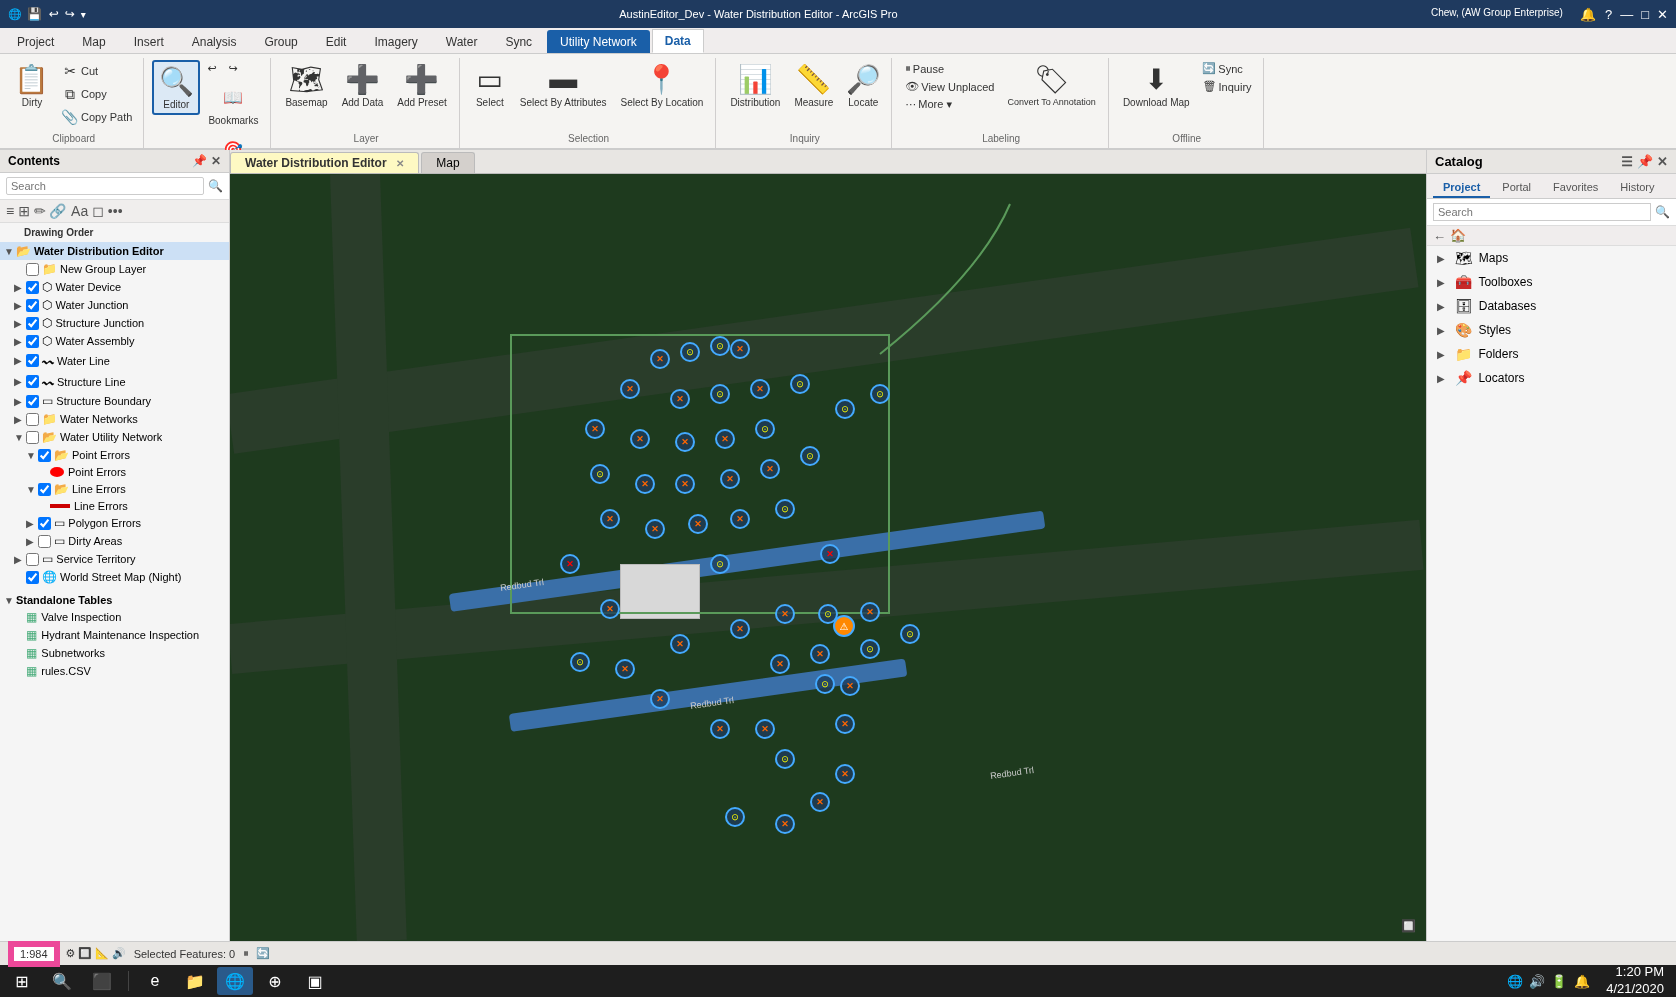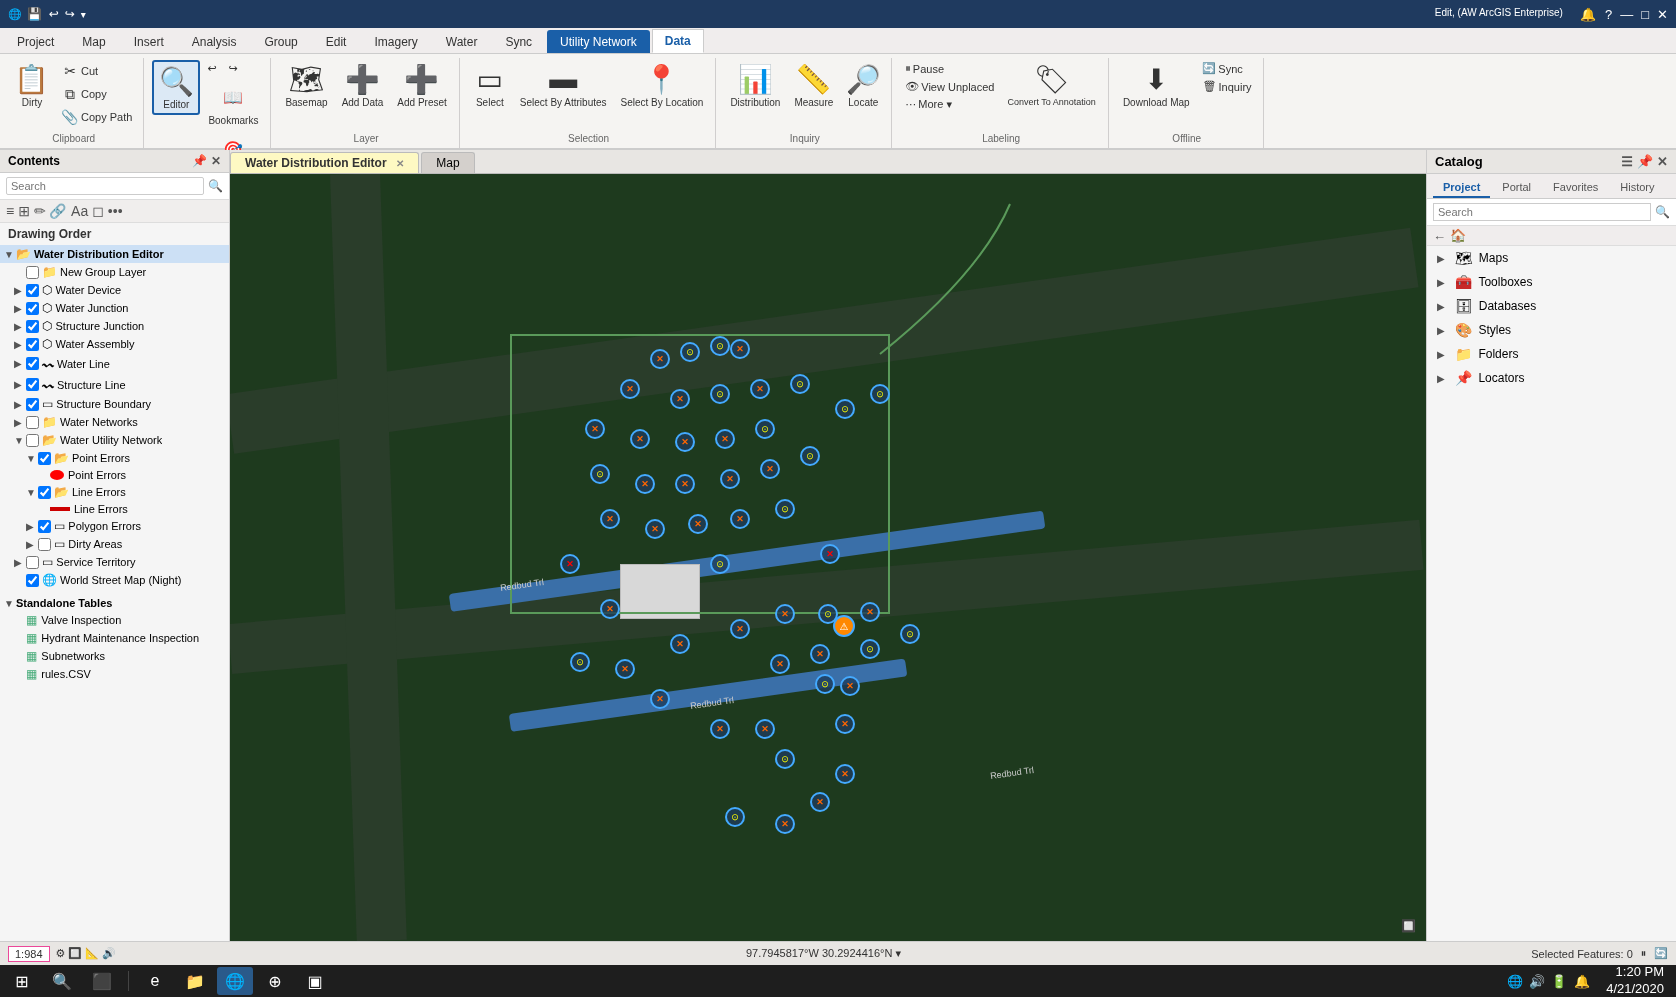--- a/index.html
+++ b/index.html
@@ -172,23 +172,23 @@
       border-bottom: 1px solid #ddd;
       background: #f0eeed;
     }
     #contents-toolbar span { font-size: 14px; cursor: pointer; color: #555; }
     #contents-list {
       flex: 1;
       overflow-y: auto;
       font-size: 11px;
     }
     .drawing-order-header {
-      padding: 4px 8px;
+      padding: 4px 24px;
       font-weight: 600;
-      font-size: 12px;
+      font-size: 10px;
       color: #333;
     }
     .layer-item {
       display: flex;
       align-items: center;
       padding: 2px 4px;
       cursor: pointer;
       white-space: nowrap;
       overflow: hidden;
     }
@@ -276,21 +276,21 @@
       align-items: center;
       padding: 0 8px;
       font-size: 11px;
       color: #333;
       gap: 8px;
     }
     #status-bar-left { display: flex; align-items: center; gap: 6px; }
     #status-bar-center { flex: 1; text-align: center; }
     #status-bar-right { display: flex; align-items: center; gap: 8px; }
     .scale-box {
-      border: 1px solid #ec4899;
+      border: 6px solid #ec4899;
       padding: 1px 6px;
       font-size: 11px;
       background: white;
       cursor: pointer;
     }
 
     
     #catalog-panel {
       width: 250px;
       background: #f5f5f5;
@@ -398,22 +398,23 @@
 <body>
 
 <div id="titlebar">
   <div id="titlebar-left">
     <span>🌐</span>
     <span style="font-size:12px;">💾</span>
     <span style="font-size:12px;">↩</span>
     <span style="font-size:12px;">↪</span>
     <span style="font-size:10px;">▾</span>
   </div>
+  <div id="titlebar-title">AustinEditor_Dev - Water Distribution Editor - ArcGIS Pro</div>
   <div id="titlebar-controls">
-    <span style="font-size:10px; margin-right:10px;">Edit, (AW ArcGIS Enterprise)</span>
+    <span style="font-size:10px; margin-right:10px;">Chew, (AW Group Enterprise)</span>
     <span>🔔</span>
     <span>?</span>
     <span>—</span>
     <span>□</span>
     <span>✕</span>
   </div>
 </div>
 
 <div id="ribbon-tabs">
   <div class="ribbon-tab">Project</div>
@@ -1034,24 +1035,20 @@
     </div>
   </div>
 
 </div>
 
 <div id="status-bar">
   <div id="status-bar-left">
     <div class="scale-box">1:984</div>
     <span style="font-size:11px;">⚙ 🔲 📐 🔊</span>
   </div>
-  <div id="status-bar-center">
-    <span>97.7945817°W 30.2924416°N</span>
-    <span style="cursor:pointer;"> ▾</span>
-  </div>
   <div id="status-bar-right">
     <span>Selected Features: 0</span>
     <span>⏸</span>
     <span>🔄</span>
   </div>
 </div>
 
 <div id="taskbar">
   <div class="taskbar-btn">⊞</div>
   <div class="taskbar-btn">🔍</div>

